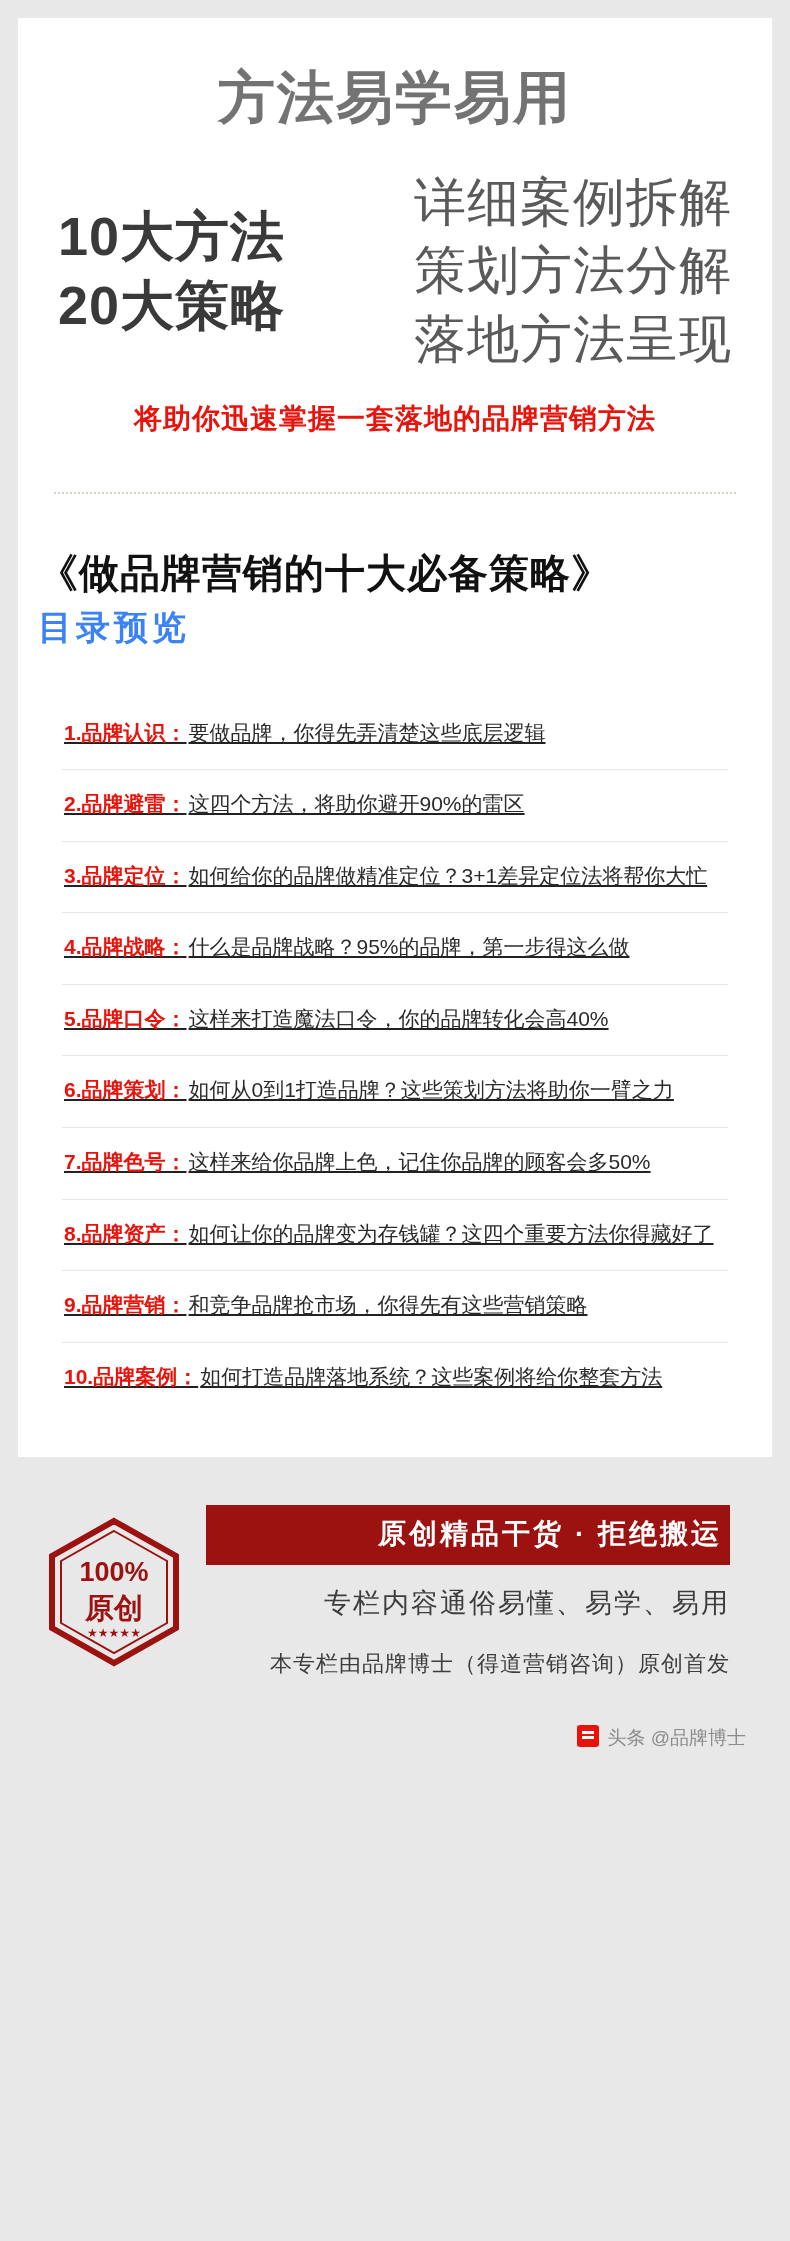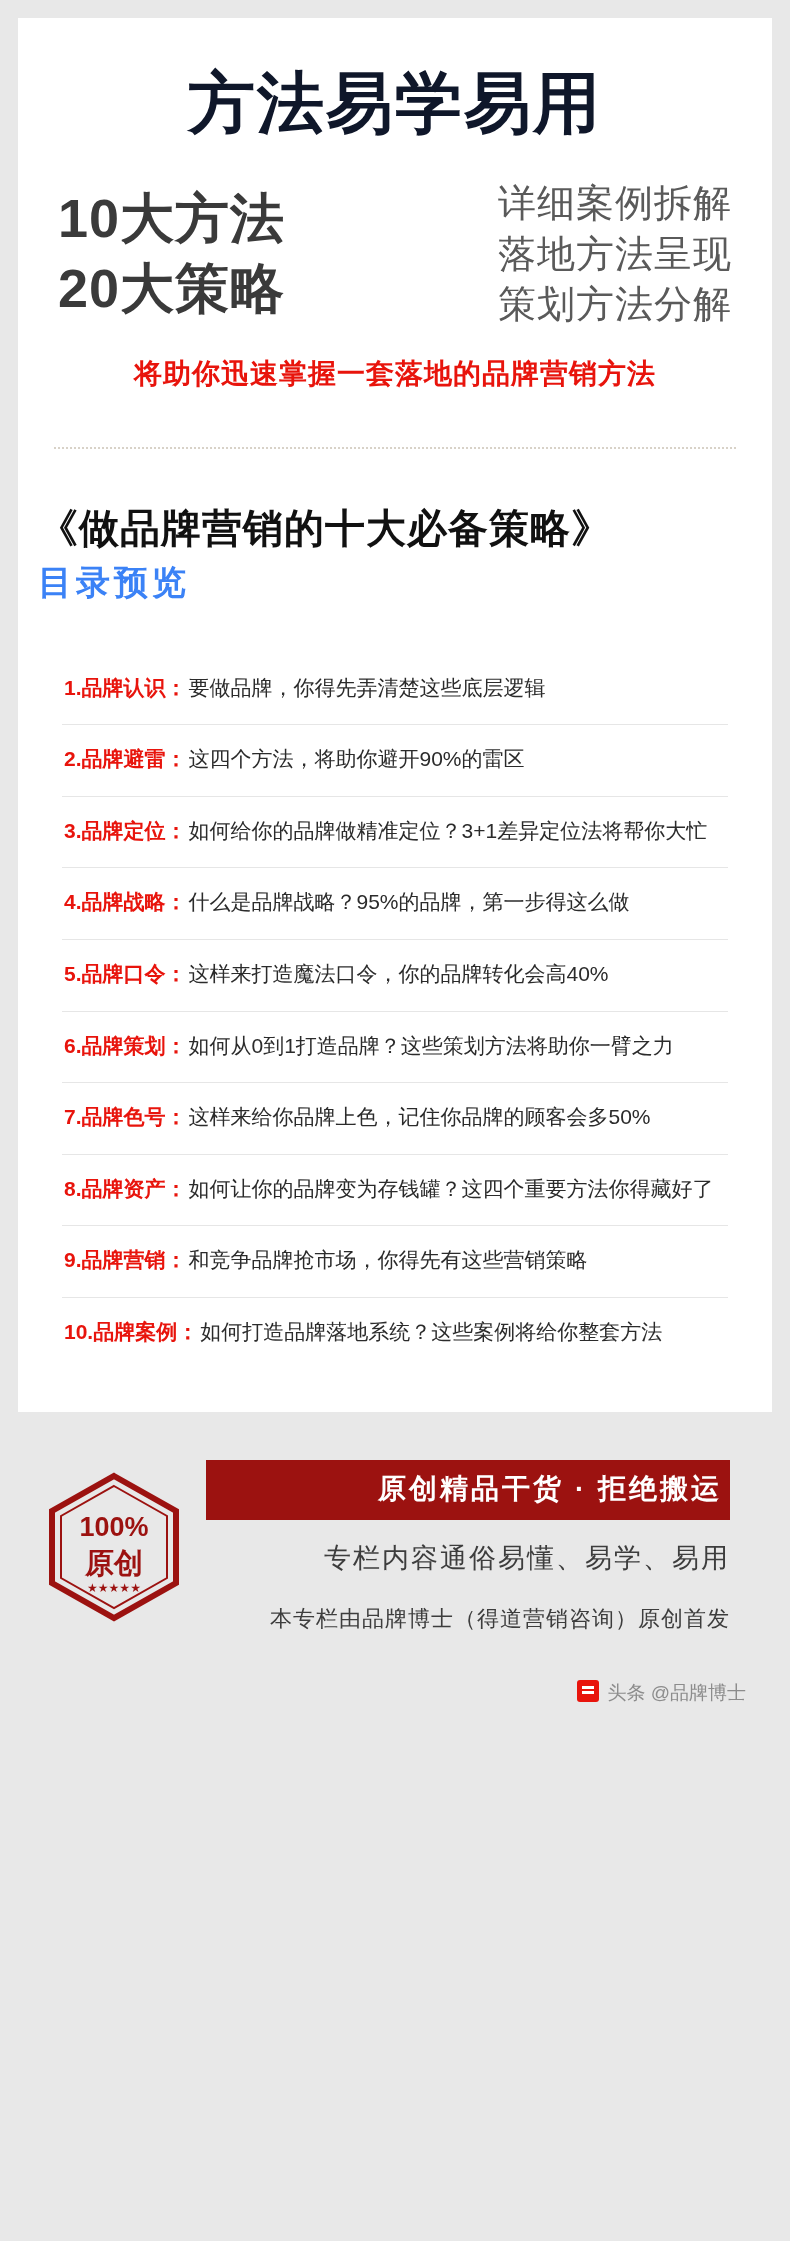--- a/index.html
+++ b/index.html
@@ -26,22 +26,22 @@
     box-sizing: border-box;
     padding: 0 0 0 0;
   }
 
   
   .hero {
     padding: 50px 40px 18px 40px;
     text-align: center;
   }
   .hero-title {
-    color: #0f172a;
-    font-size: 67px;
+    color: #737373;
+    font-size: 57px;
     font-weight: bold;
     letter-spacing: 2px;
     line-height: 1.05;
     font-family: "DejaVu Sans", "Liberation Sans", sans-serif;
     white-space: nowrap;
   }
   .hero-grid {
     display: flex;
     justify-content: space-between;
     align-items: center;
@@ -57,21 +57,21 @@
     font-weight: bold;
     line-height: 1.28;
     white-space: nowrap;
     letter-spacing: 1px;
   }
   .hero-right {
     text-align: left;
     color: #5a5a5a;
   }
   .hero-right div {
-    font-size: 38px;
+    font-size: 52px;
     line-height: 1.32;
     white-space: nowrap;
     letter-spacing: 1px;
   }
   .hero-sub {
     margin-top: 26px;
     color: #e8140c;
     font-size: 28px;
     font-weight: bold;
     letter-spacing: 1px;
@@ -102,20 +102,21 @@
     letter-spacing: 4px;
   }
 
   
   .toc-list {
     padding: 40px 44px 44px 44px;
   }
   .toc-item {
     padding: 18px 2px 20px 2px;
     border-bottom: 1px solid #e6e6e6;
+    text-decoration: underline;
   }
   .toc-item:last-child { border-bottom: none; }
   .toc-line {
     font-size: 21px;
     line-height: 1.55;
     color: #2a2a2a;
     text-indent: 0;
   }
   .toc-key {
     color: #e8140c;
@@ -209,22 +210,22 @@
     <div class="hero">
       <div class="hero-title">方法易学易用</div>
 
       <div class="hero-grid">
         <div class="hero-left">
           <div>10大方法</div>
           <div>20大策略</div>
         </div>
         <div class="hero-right">
           <div>详细案例拆解</div>
+          <div>策划方法分解</div>
           <div>落地方法呈现</div>
-          <div>策划方法分解</div>
         </div>
       </div>
 
       <div class="hero-sub">将助你迅速掌握一套落地的品牌营销方法</div>
     </div>
 
     <div class="divider"></div>
 
     <div class="toc-head">
       <div class="toc-title">《做品牌营销的十大必备策略》</div>

